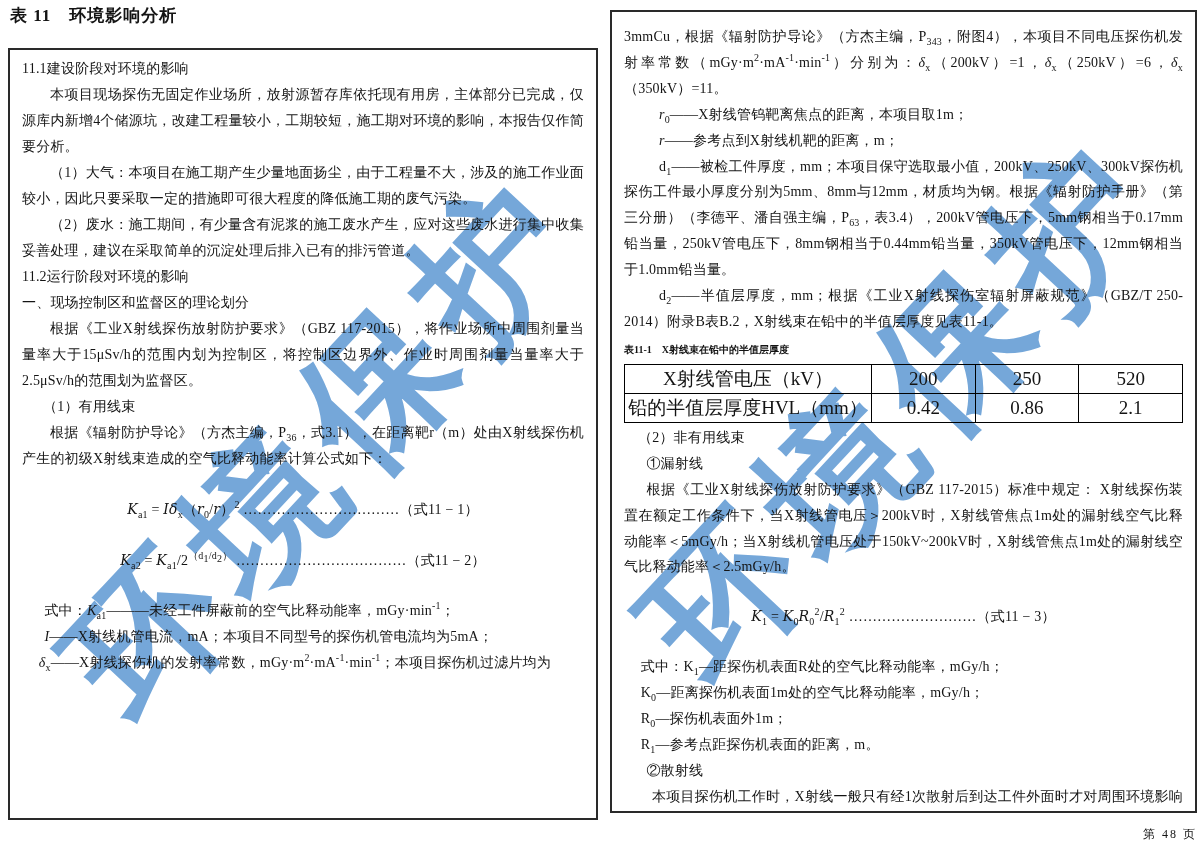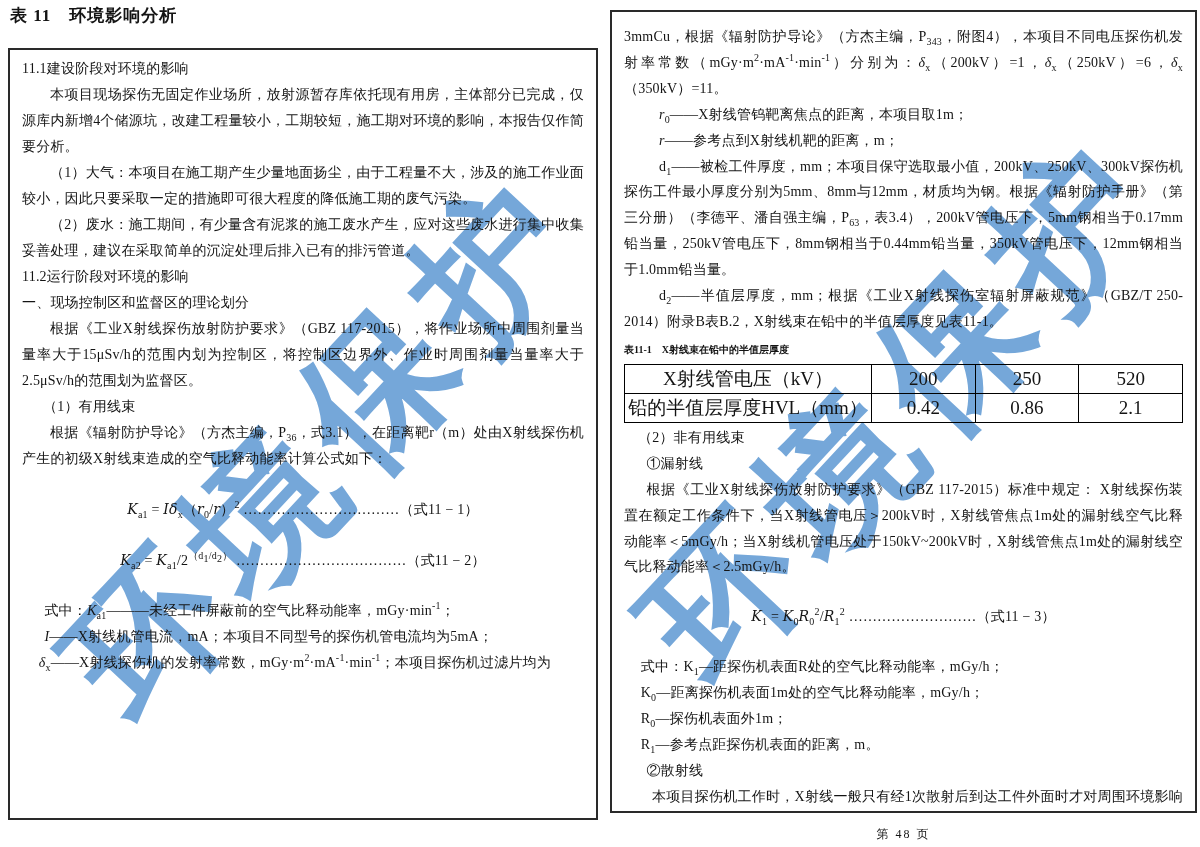--- a/index.html
+++ b/index.html
@@ -59,21 +59,21 @@
   table.hvl td{
     border:1.5px solid #000;text-align:center;font-size:19px;
     height:24px;padding:1px 3px;overflow:hidden;
   }
   table.hvl td.c0{width:43%;}
   .footer{
     position:absolute;font-size:12px;text-align:center;z-index:2;
     letter-spacing:2px;
   }
   #footer-left{left:8px;top:826px;width:590px;margin-top:48px;}
-  #footer-right{left:610px;top:826px;width:587px;}
+  #footer-right{left:610px;top:826px;width:587px;text-align:right;}
 </style>
 </head>
 <body>
 
 <div class="doc-title">表 11　环境影响分析</div>
 
 <div class="page" id="left-box">
   <div class="wm" id="wm-left" style="color: rgb(93, 152, 211); opacity: 0.85;">环境保护</div>
   <div class="content">
     <h2 class="h-big">11.1建设阶段对环境的影响</h2>

